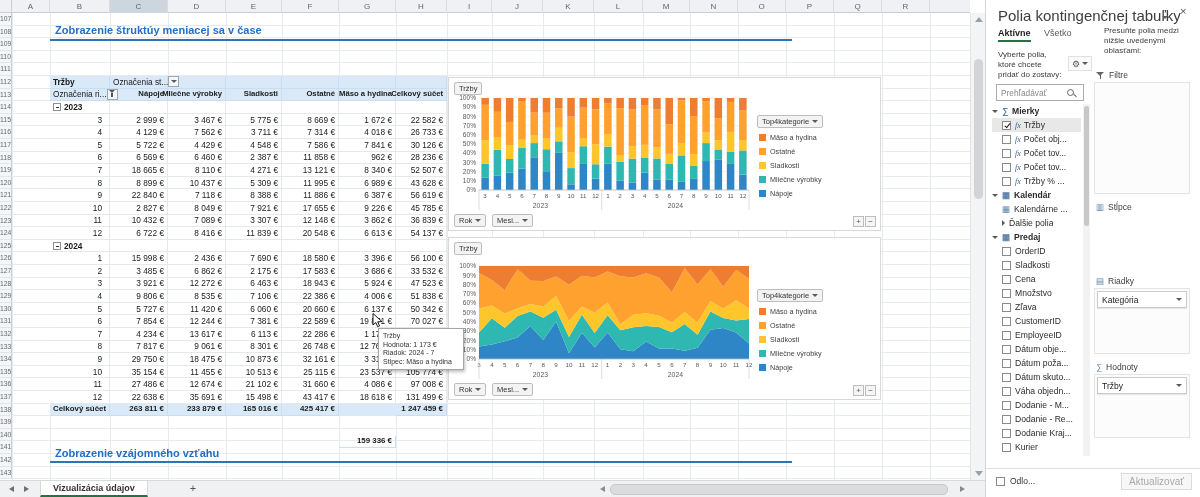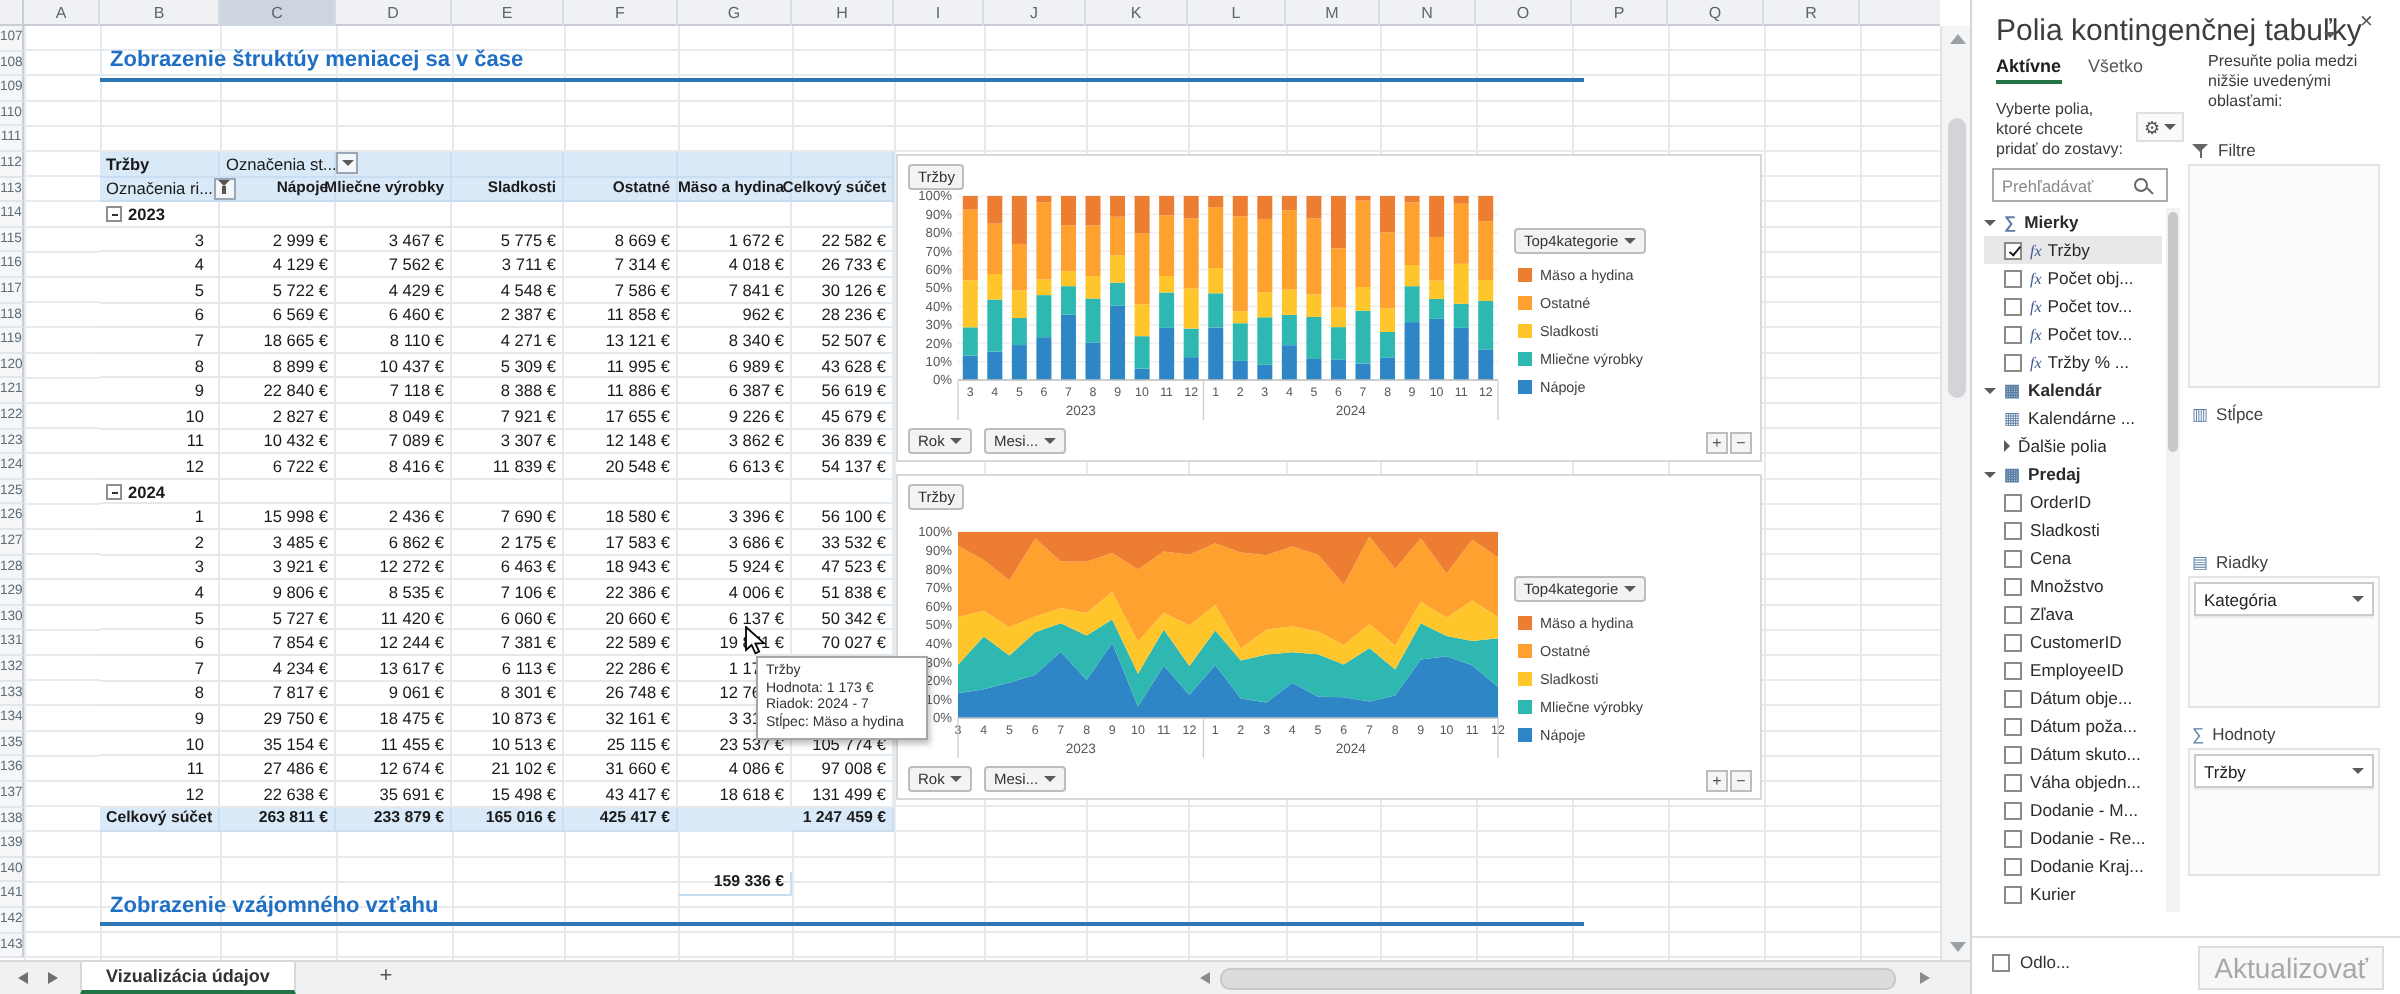--- a/index.html
+++ b/index.html
@@ -115,21 +115,21 @@
   .fl-lbl { font-size:8.6px; color:#2B2B2B; overflow:hidden; text-overflow:clip; }
   .p-listscroll { position:absolute; left:97px; top:104px; width:7px; height:352px; background:#F2F2F2; }
   .p-listscroll .thumb { position:absolute; left:1px; top:2px; width:5px; height:120px; background:#C8C8C8; border-radius:3px; }
   .area-label { position:absolute; left:110px; display:flex; align-items:center; font-size:8.5px; color:#404040; }
   .aicon { font-size:8.5px; color:#5B7FA6; margin-right:4px; }
   .area-box { position:absolute; left:108px; width:96px; background:#FCFCFC; border:1px solid #E4E4E4; padding:2px; }
   .area-item { height:17px; background:#fff; border:1px solid #CBCBCB; box-shadow:0 1px 1px rgba(0,0,0,.08); display:flex; align-items:center; justify-content:space-between; padding:0 4px; margin-bottom:2px; font-size:8.5px; color:#222; white-space:nowrap; overflow:hidden; }
   .p-bottom { position:absolute; left:0; right:0; top:468px; height:29px; border-top:1px solid #E0E0E0; background:#fff; }
   .p-cb { position:absolute; left:10px; top:8px; width:9px; height:9px; border:1px solid #8A8A8A; background:#fff; }
   .p-defer { position:absolute; left:24px; top:7px; font-size:8.5px; color:#333; }
-  .p-update { position:absolute; right:8px; top:4px; font-size:14px; color:#A8A8A8; border:1px solid #DCDCDC; background:#F7F7F7; padding:2px 7px; }
+  .p-update { position:absolute; right:8px; top:4px; font-size:10px; color:#A8A8A8; border:1px solid #DCDCDC; background:#F7F7F7; padding:2px 7px; }
 </style>
 </head>
 <body>
 
 <div class="app">
 
   <div class="sheet">
     <div id="grid-lines">
         <div class="vline" style="left: 0px;"></div>
         <div class="vline" style="left: 38px;"></div>
@@ -322,21 +322,21 @@
           <div class="pcell r" style="width: 57px;">6 387 €</div>
           <div class="pcell r" style="width: 51px;">56 619 €</div>
         </div>
         <div class="prow" style="top: 126px;">
           <div class="pcell r mn" style="width: 60px;">10</div>
           <div class="pcell r" style="width: 58px;">2 827 €</div>
           <div class="pcell r" style="width: 58px;">8 049 €</div>
           <div class="pcell r" style="width: 56px;">7 921 €</div>
           <div class="pcell r" style="width: 57px;">17 655 €</div>
           <div class="pcell r" style="width: 57px;">9 226 €</div>
-          <div class="pcell r" style="width: 51px;">45 679 €</div>
+          <div class="pcell r" style="width: 51px;">45 785 €</div>
         </div>
         <div class="prow" style="top: 138.6px;">
           <div class="pcell r mn" style="width: 60px;">11</div>
           <div class="pcell r" style="width: 58px;">10 432 €</div>
           <div class="pcell r" style="width: 58px;">7 089 €</div>
           <div class="pcell r" style="width: 56px;">3 307 €</div>
           <div class="pcell r" style="width: 57px;">12 148 €</div>
           <div class="pcell r" style="width: 57px;">3 862 €</div>
           <div class="pcell r" style="width: 51px;">36 839 €</div>
         </div>

